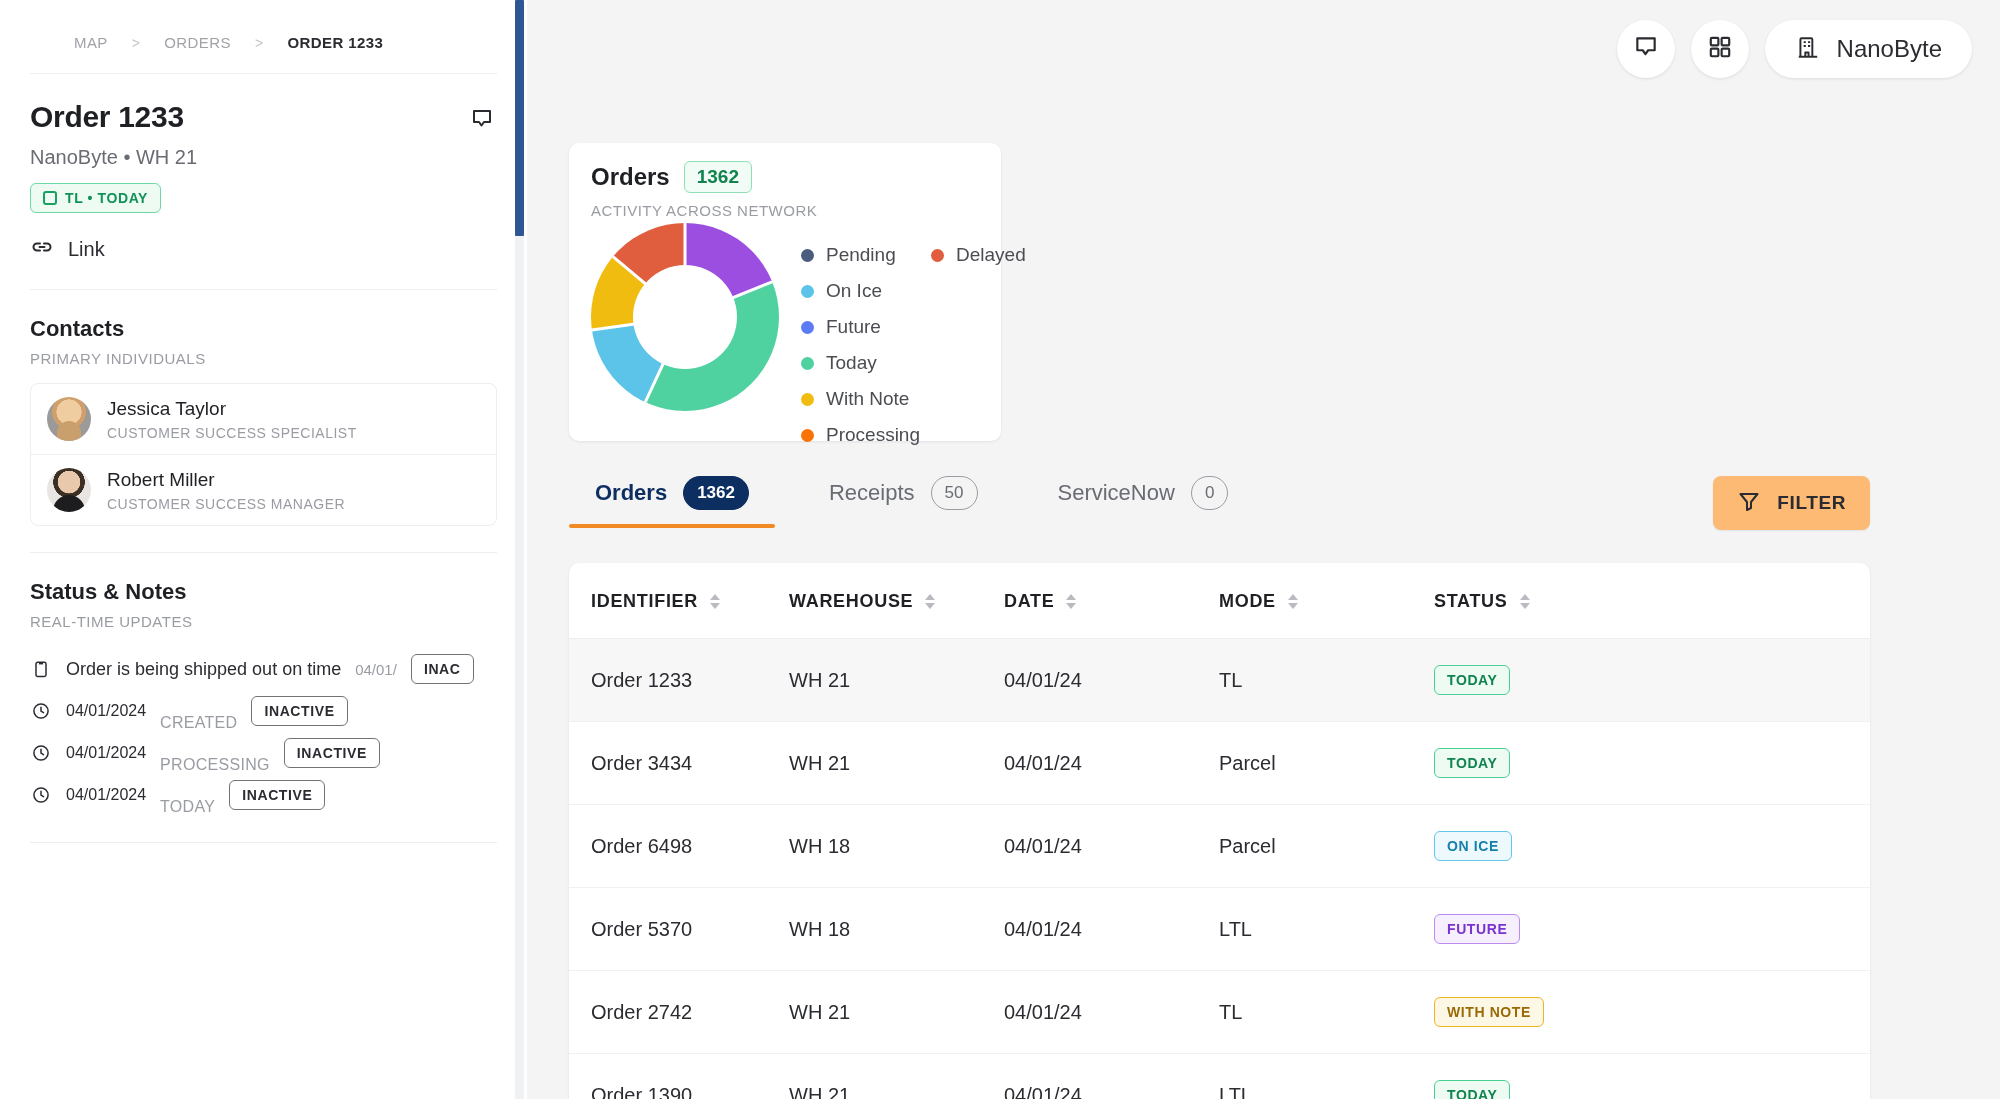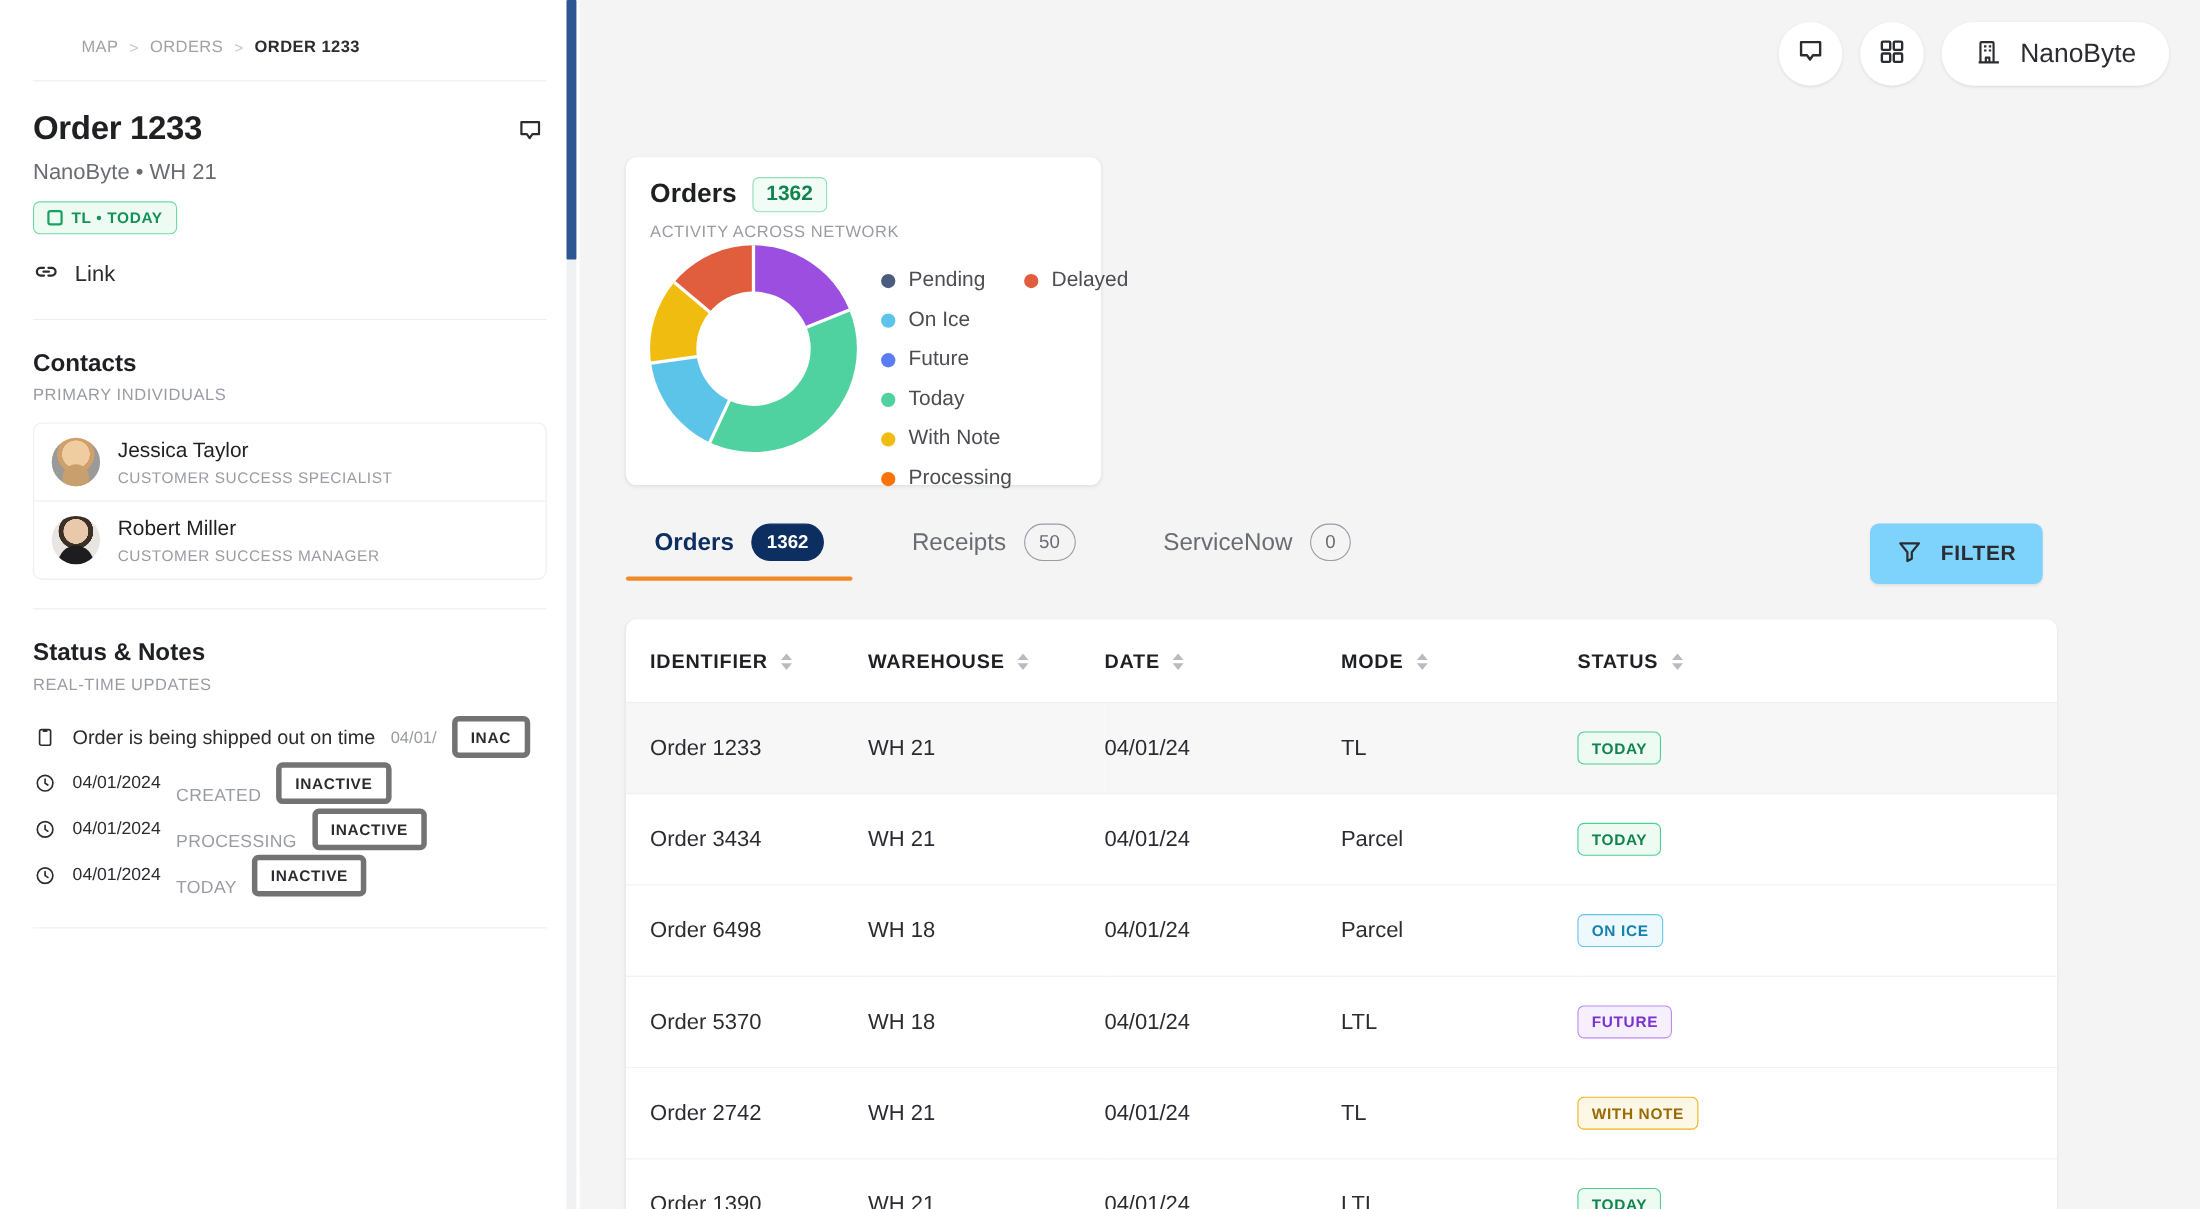--- a/index.html
+++ b/index.html
@@ -26,21 +26,21 @@
   .bag-icon { width: 28px; height: 28px; flex: 0 0 28px; }
   .drawer-title {
     font-size: 28px; font-weight: 700; color: #1f2024; letter-spacing: -0.2px;
     flex: 1 1 auto; white-space: nowrap;
   }
   .head-btn { width: 30px; height: 30px; display: flex; align-items: center; justify-content: center; cursor: pointer; }
   .head-btn svg { display: block; }
 
   .breadcrumb {
     margin-top: 6px; margin-left: 44px;
-    display: flex; align-items: center; gap: 10px;
+    display: flex; align-items: center; gap: 24px;
     font-size: 15px; letter-spacing: 0.4px;
   }
   .crumb { color: #a0a2a8; }
   .crumb.current { color: #2b2c31; font-weight: 600; }
   .crumb-sep { color: #c3c5ca; font-size: 14px; }
 
   .head-rule { margin: 22px 30px 0 30px; height: 1px; background: #eceef0; }
 
   .sec { padding: 0 30px; }
   .order-row { display: flex; align-items: flex-start; margin-top: 26px; }
@@ -78,21 +78,21 @@
   .c-role { font-size: 14px; color: #9a9ca3; letter-spacing: 0.5px; margin-top: 5px; }
 
   .note-list { margin-top: 18px; }
   .note-row { display: flex; align-items: center; gap: 14px; height: 42px; white-space: nowrap; }
   .note-icon { width: 22px; height: 22px; flex: 0 0 22px; display: flex; align-items: center; justify-content: center; }
   .note-text { font-size: 18px; color: #2b2c31; }
   .note-date { font-size: 16px; color: #2b2c31; }
   .note-date.muted { font-size: 15px; color: #9a9ca3; text-align: right; }
   .note-state { font-size: 16px; color: #9a9ca3; letter-spacing: 0.3px; margin-top: 24px; }
   .badge-out {
-    border: 5px solid #737373; border-radius: 6px; background: #fff;
+    border: 1px solid #737373; border-radius: 6px; background: #fff;
     padding: 6px 12px; font-size: 14px; font-weight: 700; color: #2b2c31; letter-spacing: 0.6px;
   }
   .bottom-rule { margin: 26px 30px 0 30px; height: 1px; background: #eceef0; }
 
   .drawer-scroll {
     position: absolute; right: 3px; top: 0; width: 9px; height: 1099px;
     background: #f0f1f3;
   }
   .drawer-scroll .thumb { width: 9px; height: 236px; background: #2f5694; border-radius: 1px; }
 
@@ -145,23 +145,23 @@
     min-width: 34px; height: 34px; border-radius: 17px; border: 1px solid #9a9ca3;
     display: flex; align-items: center; justify-content: center;
     font-size: 17px; color: #6a6c73; padding: 0 13px;
   }
   .tab.active .t-pill { background: #0d2e61; border-color: #0d2e61; color: #fff; font-weight: 700; }
   .tab.active::after {
     content: ""; position: absolute; left: 0; right: 0; bottom: 0; height: 4px;
     background: #f08a24; border-radius: 2px;
   }
   .filter-btn {
-    position: absolute; right: 143px; top: 476px;
+    position: absolute; right: 130px; top: 476px;
     display: flex; align-items: center; gap: 16px;
-    background: #7dd3fc; border-radius: 8px; padding: 13px 24px; cursor: pointer;
+    background: #fdba74; border-radius: 8px; padding: 13px 24px; cursor: pointer;
     box-shadow: 0 1px 2px rgba(16,24,40,0.08);
   }
   .filter-lbl { font-size: 19px; font-weight: 700; color: #2b2c31; letter-spacing: 0.6px; }
 
   .table-card {
     position: absolute; left: 42px; top: 563px; right: 130px;
     background: #fff; border-radius: 10px; overflow: hidden;
     box-shadow: 0 1px 3px rgba(16,24,40,0.08);
   }
   table { width: 100%; border-collapse: collapse; table-layout: fixed; }

